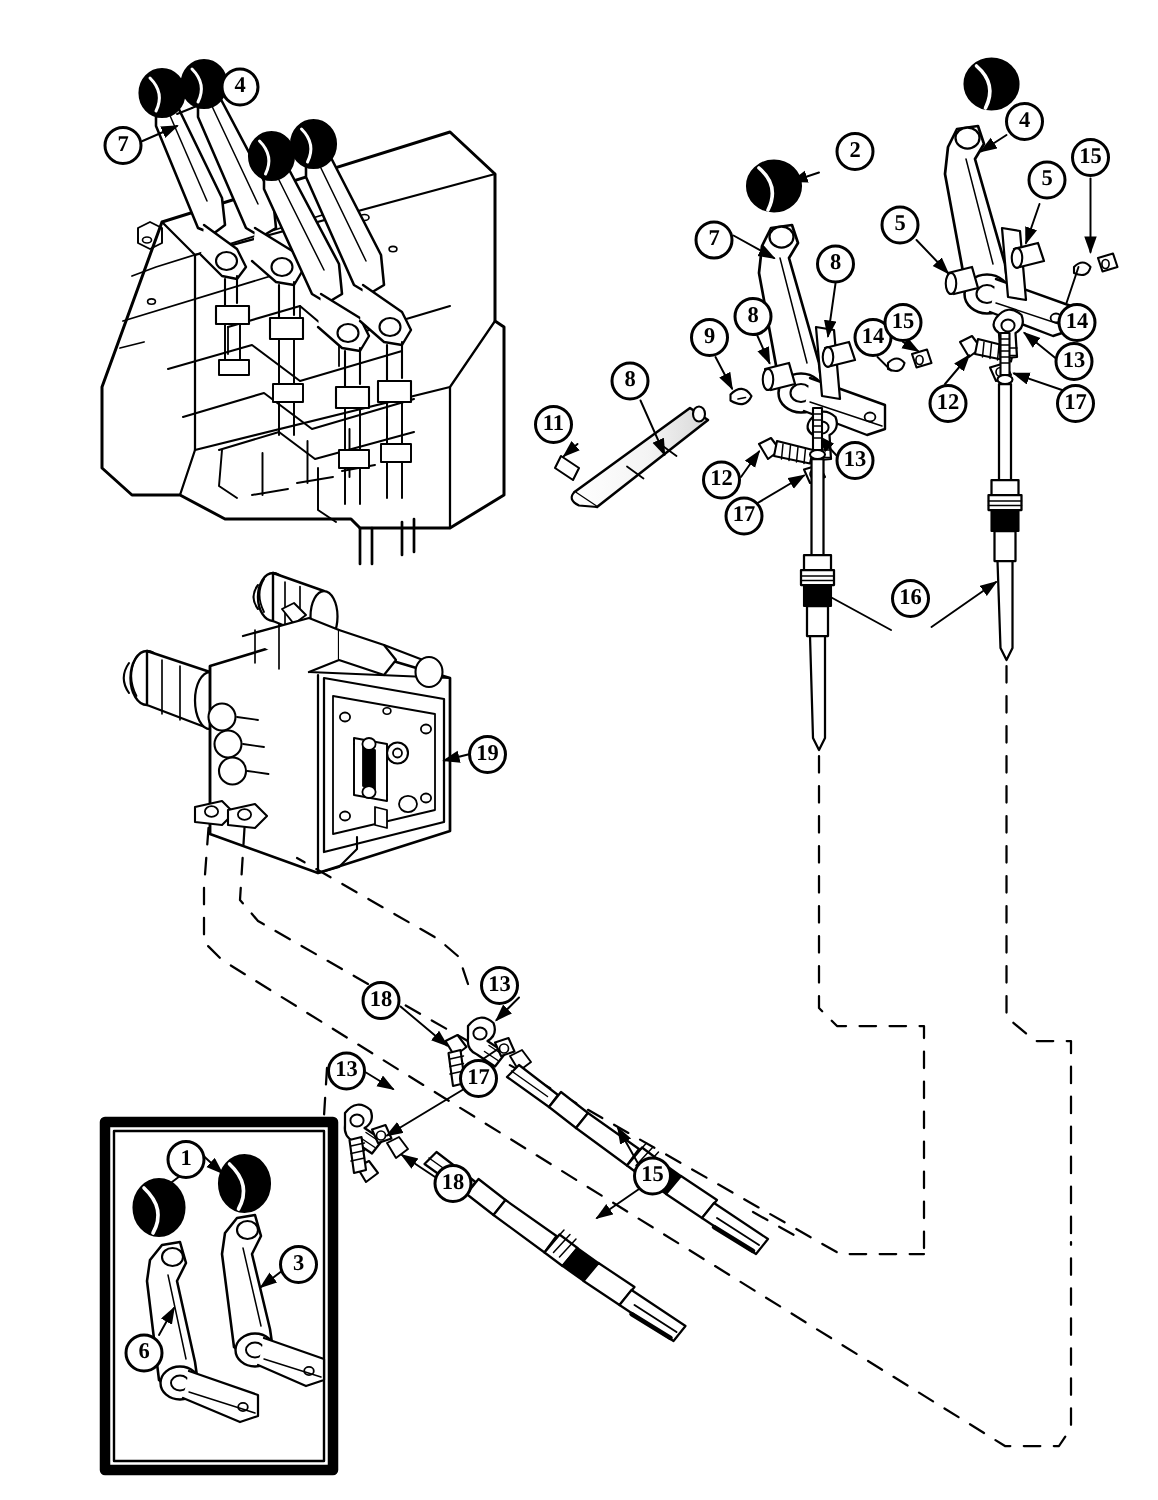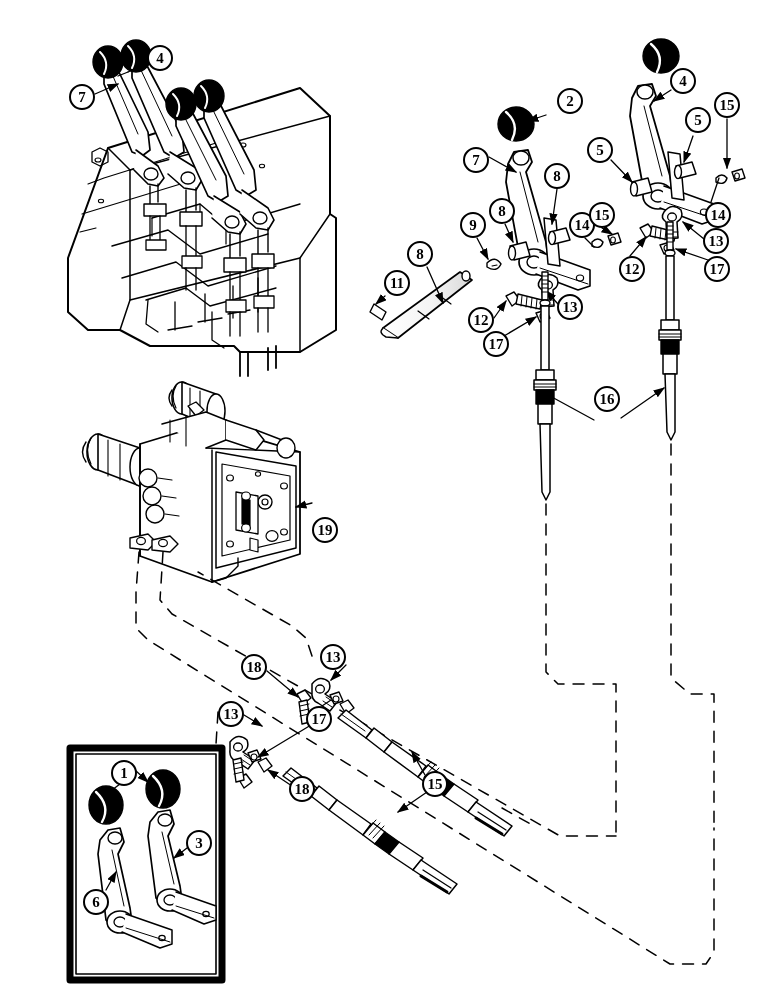--- a/index.html
+++ b/index.html
@@ -446,21 +446,21 @@
       </div>
       <div class="cal" style="left: 489px; top: 198px;">
         <span>8</span>
       </div>
       <div class="cal" style="left: 460px; top: 212px;">
         <span>9</span>
       </div>
       <div class="cal" style="left: 407px; top: 241px;">
         <span>8</span>
       </div>
-      <div class="cal" style="left: 384px; top: 270px;">
+      <div class="cal" style="left: 356px; top: 270px;">
         <span>11</span>
       </div>
       <div class="cal" style="left: 468px; top: 307px;">
         <span>12</span>
       </div>
       <div class="cal" style="left: 619px; top: 256px;">
         <span>12</span>
       </div>
       <div class="cal" style="left: 557px; top: 294px;">
         <span>13</span>
@@ -500,18 +500,18 @@
       </div>
       <div class="cal" style="left: 306px; top: 706px;">
         <span>17</span>
       </div>
       <div class="cal" style="left: 241px; top: 654px;">
         <span>18</span>
       </div>
       <div class="cal" style="left: 289px; top: 776px;">
         <span>18</span>
       </div>
-      <div class="cal" style="left: 312px; top: 490px; margin-top: 27px;">
+      <div class="cal" style="left: 312px; top: 490px;">
         <span>19</span>
       </div>
     </div>
 
 </div>
 
 </body></html>

